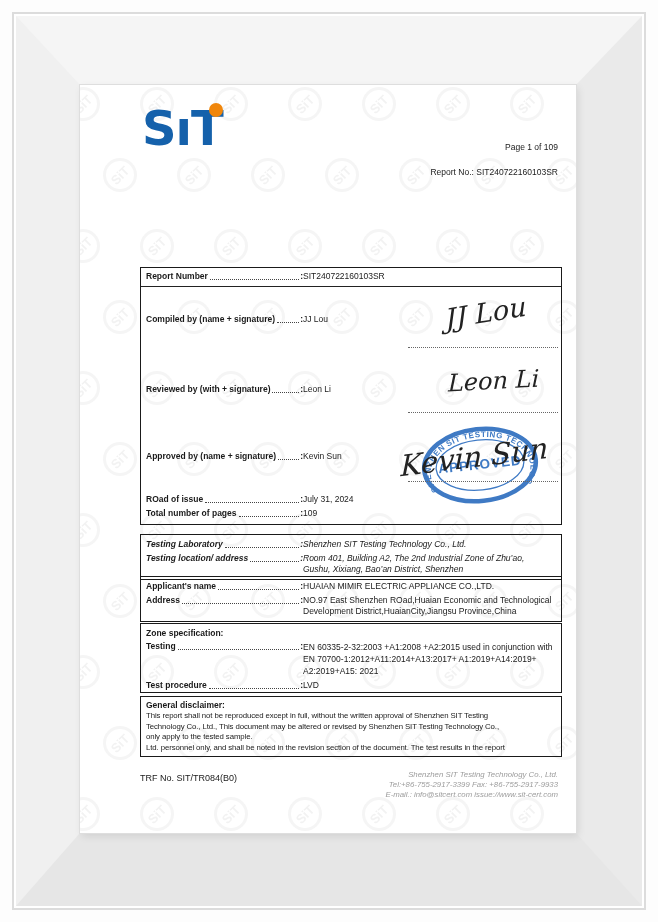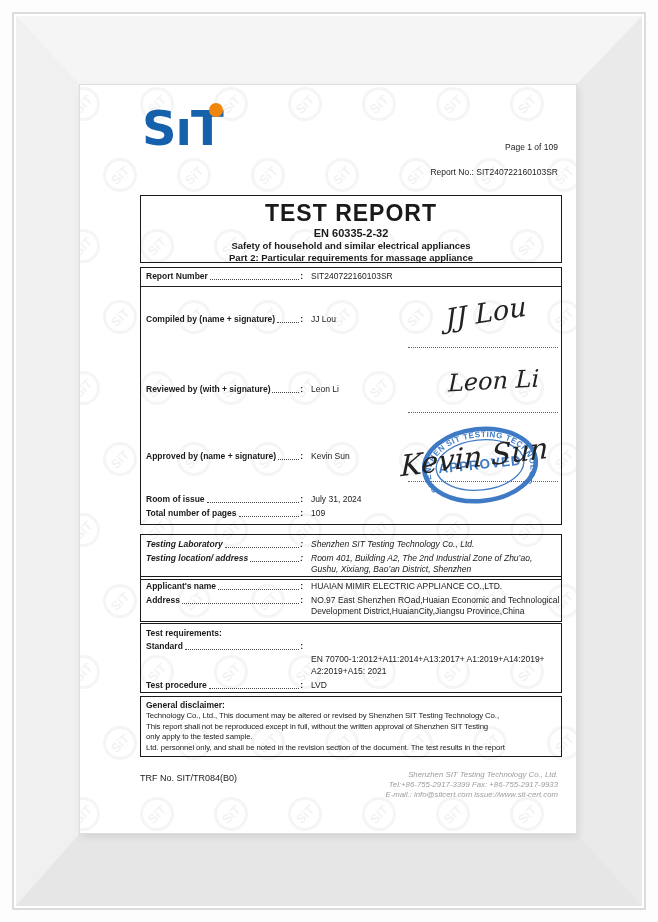--- a/index.html
+++ b/index.html
@@ -44,21 +44,21 @@
   .main-box { top:182px; height:258px; }
   .lab-box  { top:449px; height:46px;font-style:italic; }
   .app-box  { top:491px; height:46px; }
   .spec-box { top:538px; height:70px; }
   .disc-box { top:611px; height:61px; }
 
   .row { position:absolute; left:5px; right:5px; display:flex; align-items:flex-start; font-size:8.5px; line-height:11px; }
   .lab { flex:0 0 157px; display:flex; font-weight:bold; white-space:nowrap; }
   .lab .dots { flex:1 1 auto; border-bottom:1.2px dotted #444; margin:0 1px 2px 2px; min-width:4px; }
   .lab::after { content:":"; font-weight:bold; }
-  .val { margin-left:8px; white-space:nowrap; }
+  .val { margin-left:0; white-space:nowrap; }
   .val .vline { white-space:nowrap; }
   .rn-row { top:0; padding:3px 5px 4px 5px; left:0; right:0; border-bottom:1px solid #222; }
   .rn-row .inner { display:flex; width:100%; }
   .sec-head { position:absolute; left:5px; font-size:8.5px; font-weight:bold; white-space:nowrap; }
   .disc-text { position:absolute; left:5px; right:4px; font-size:7.8px; line-height:10.5px; letter-spacing:-0.1px; }
   .disc-text div { white-space:nowrap; }
   .spec-val-lines { font-size:8.5px; line-height:12px; }
 
   
   .sigline { position:absolute; width:150px; left:328px; border-top:1.6px dotted #666; z-index:3; }
@@ -316,26 +316,20 @@
           <span>SiT</span>
         </div>
       </div>
 
     <div class="content">
 
       <div class="logo"><span>S</span><span class="li"><span>ı</span><span class="logo-dot"></span></span><span>T</span></div>
       <div class="hdr-right page-info">Page 1 of 109</div>
       <div class="hdr-right report-no">Report No.: SIT240722160103SR</div>
 
-      <div class="box title-box">
-        <div class="t-main">TEST REPORT</div>
-        <div class="t-code">EN 60335-2-32</div>
-        <div class="t-sub">Safety of household and similar electrical appliances</div>
-        <div class="t-sub">Part 2: Particular requirements for massage appliance</div>
-      </div>
 
       <div class="box main-box">
         <div class="rn-row">
           <div class="inner row" style="position:static;">
             <span class="lab">
                 <span>Report Number</span>
                 <span class="dots"></span>
               </span>
             <span class="val">SIT240722160103SR</span>
           </div>
@@ -356,21 +350,21 @@
         </div>
         <div class="row" style="top:183px;">
           <span class="lab">
               <span>Approved by (name + signature)</span>
               <span class="dots"></span>
             </span>
           <span class="val">Kevin Sun</span>
         </div>
         <div class="row" style="top:226px;">
           <span class="lab">
-              <span>Room of issue</span>
+              <span>ROad of issue</span>
               <span class="dots"></span>
             </span>
           <span class="val">July 31, 2024</span>
         </div>
         <div class="row" style="top:240px;">
           <span class="lab">
               <span>Total number of pages</span>
               <span class="dots"></span>
             </span>
           <span class="val">109</span>
@@ -429,46 +423,46 @@
               <span class="dots"></span>
             </span>
           <span class="val">
             <span class="vline">NO.97 East Shenzhen ROad,Huaian Economic and Technological</span><br>
             <span class="vline">Development District,HuaianCity,Jiangsu Province,China</span>
           </span>
         </div>
       </div>
 
       <div class="box spec-box">
-        <div class="sec-head" style="top:4px;">Test requirements:</div>
+        <div class="sec-head" style="top:4px;">Zone specification:</div>
         <div class="row" style="top:17px;">
           <span class="lab">
-              <span>Standard</span>
+              <span>Testing</span>
               <span class="dots"></span>
             </span>
           <span class="val spec-val-lines">
-            <br>
+            <span class="vline">EN 60335-2-32:2003 +A1:2008 +A2:2015 used in conjunction with</span><br>
             <span class="vline">EN 70700-1:2012+A11:2014+A13:2017+ A1:2019+A14:2019+</span><br>
             <span class="vline">A2:2019+A15: 2021</span>
           </span>
         </div>
         <div class="row" style="top:56px;">
           <span class="lab">
               <span>Test procedure</span>
               <span class="dots"></span>
             </span>
           <span class="val">LVD</span>
         </div>
       </div>
 
       <div class="box disc-box">
         <div class="sec-head" style="top:3px;">General disclaimer:</div>
         <div class="disc-text" style="top:14px;">
+          <div>This report shall not be reproduced except in full, without the written approval of Shenzhen SIT Testing</div>
           <div>Technology Co., Ltd., This document may be altered or revised by Shenzhen SIT Testing Technology Co.,</div>
-          <div>This report shall not be reproduced except in full, without the written approval of Shenzhen SIT Testing</div>
           <div>only apply to the tested sample.</div>
           <div>Ltd. personnel only, and shall be noted in the revision section of the document. The test results in the report</div>
         </div>
       </div>
 
       <div class="trf">TRF No. SIT/TR084(B0)</div>
       <div class="foot-right">
         <div>Shenzhen SIT Testing Technology Co., Ltd.</div>
         <div>Tel:+86-755-2917-3399  Fax: +86-755-2917-9933</div>
         <div>E-mail.: info@sitcert.com  issue://www.sit-cert.com</div>

